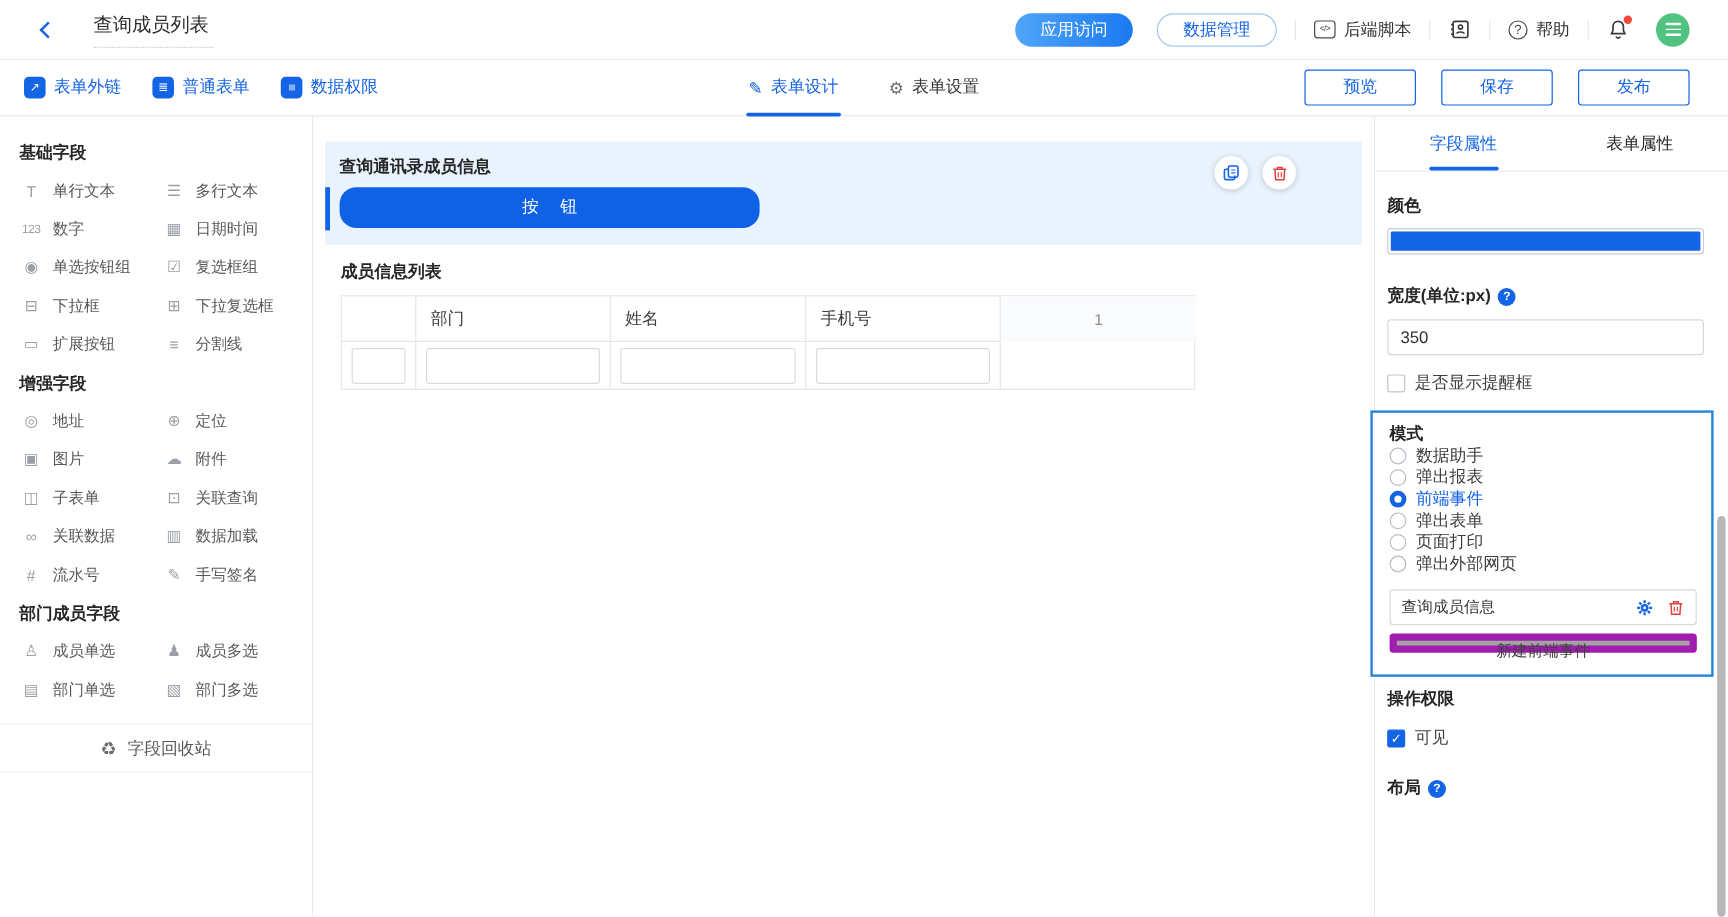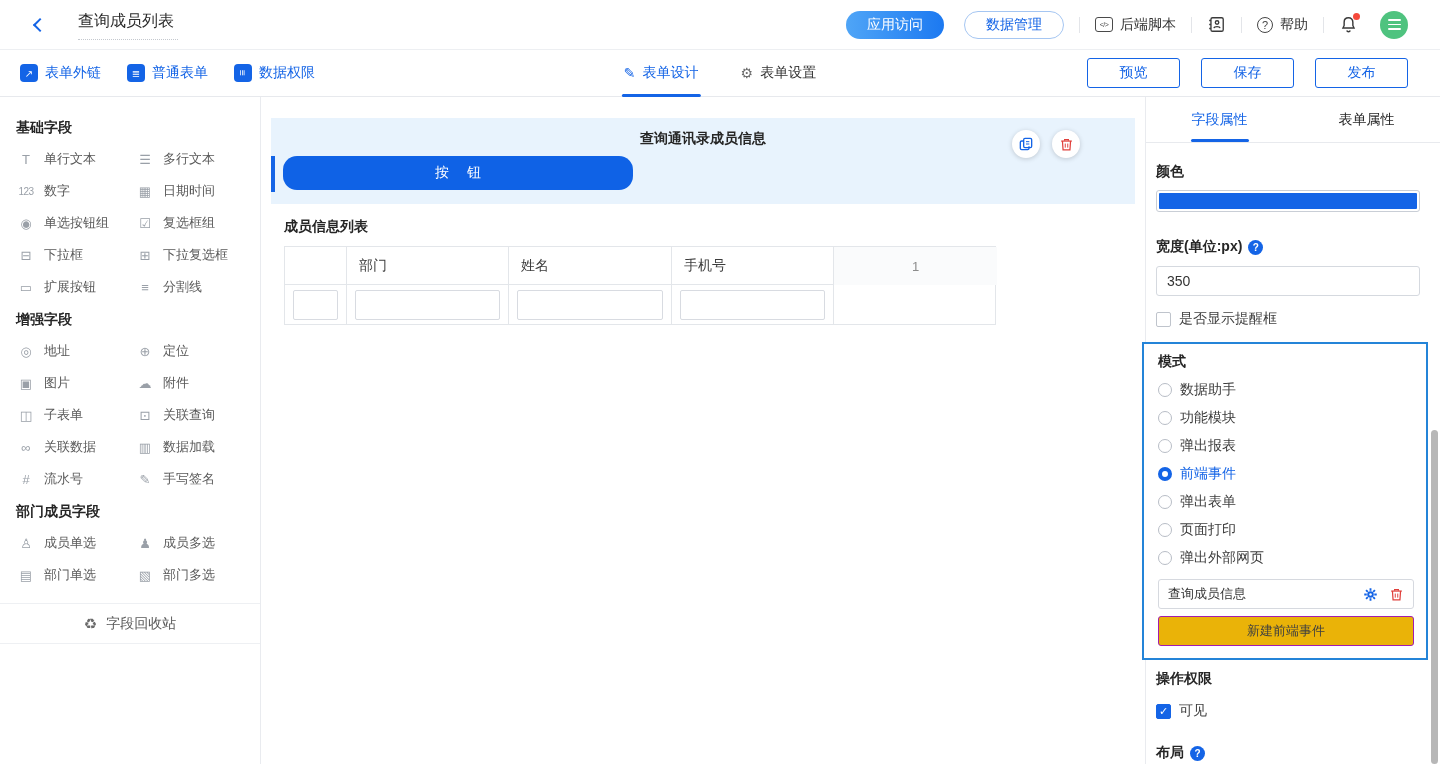--- a/index.html
+++ b/index.html
@@ -49,21 +49,21 @@
   .fi { width:20px; text-align:center; font-size:13px; color:#9AA0A8; flex:none; }
   .fi-num { font-size:10px; letter-spacing:-0.5px; }
   .recycle-bar { margin-top:12px; height:41px; border-top:1px solid #EEF0F3; border-bottom:1px solid #EEF0F3;
     display:flex; align-items:center; justify-content:center; gap:9px; color:#595959; font-size:14px; cursor:pointer; }
   .recycle-glyph { color:#6b6b6b; font-size:15px; }
 
   
   .canvas { position:absolute; top:97px; left:261px; width:884px; height:667px; background:#fff; }
   .sel-block { position:relative; margin:21px 10px 0 10px; background:#E8F3FD; padding:10px 12px 14px 12px; cursor:pointer; }
   .sel-accent { position:absolute; left:0; top:38px; width:4px; height:36px; background:#1464E6; }
-  .widget-label { font-weight:bold; font-size:14px; color:#262626; line-height:20px;text-align:center; }
+  .widget-label { font-weight:bold; font-size:14px; color:#262626; line-height:20px; }
   .big-btn { margin-top:8px; width:350px; height:34px; background:#0F62E6; color:#fff; border:none; border-radius:14px;
     font-size:14px; letter-spacing:7px; text-indent:7px; cursor:pointer; font-family:inherit; }
   .float-actions { position:absolute; top:12px; right:55px; display:flex; gap:12px; }
   .circle-btn { width:28px; height:28px; border-radius:50%; background:#fff; box-shadow:0 1px 5px rgba(0,0,0,.18);
     display:flex; align-items:center; justify-content:center; cursor:pointer; }
 
   .table-title { margin:14px 0 0 23px; font-weight:bold; font-size:14px; color:#262626; }
   .member-table { margin:10px 0 0 23px; width:712px; border:1px solid #E3E6EA; display:grid;
     grid-template-columns:62px 162px 163px 162px 163px; grid-template-rows:38px 39px; }
   .mt-cell { border-right:1px solid #E3E6EA; border-bottom:1px solid #E3E6EA; display:flex; align-items:center; }
@@ -85,28 +85,28 @@
   .help-dot { width:15px; height:15px; border-radius:50%; background:#1464E6; color:#fff; font-size:10px; font-weight:bold;
     display:flex; align-items:center; justify-content:center; cursor:pointer; }
   .swatch { margin-top:9px; border:1px solid #C9CED6; border-radius:3px; padding:2px; background:#fff; cursor:pointer; }
   .swatch .fill { height:16px; background:#1464E6; border-radius:1px; }
   .text-input { margin-top:10px; width:100%; height:30px; border:1px solid #D5D9DF; border-radius:3px; padding:0 10px; font-size:14px; color:#333; font-family:inherit; }
   .check-row { display:flex; align-items:center; gap:8px; font-size:14px; color:#404040; margin-top:14px; }
   .cbox { width:15px; height:15px; border:1px solid #BFC4CC; border-radius:2px; background:#fff; flex:none; cursor:pointer; }
   .cbox.checked { background:#1464E6; border-color:#1464E6; color:#fff; font-size:11px; display:flex; align-items:center; justify-content:center; }
 
   .mode-box { margin:14px -8px 0 -14px; border:2px solid #2484D8; background:#fff; padding:9px 12px 12px 14px; position:relative; }
-  .radio-row { display:flex; align-items:center; gap:8px; margin-top:10px; font-size:14px; color:#3d3d3d; cursor:pointer; }
+  .radio-row { display:flex; align-items:center; gap:8px; margin-top:0; font-size:14px; color:#3d3d3d; cursor:pointer; }
   .radio { width:14px; height:14px; border:1px solid #B8BDC6; border-radius:50%; background:#fff; flex:none; }
   .radio.on { border:4.5px solid #1464E6; }
   .radio-row.sel { color:#1464E6; }
   .event-row { margin-top:12px; height:30px; border:1px solid #D6D9DF; border-radius:3px; display:flex; align-items:center; padding:0 9px; font-size:13px; color:#333; }
   .row-icons { margin-left:auto; display:flex; gap:11px; align-items:center; }
   .row-icons svg { cursor:pointer; }
-  .new-event { margin-top:7px; width:100%; height:30px; border:1px solid #a21caf; border-radius:3px; background:#eab308; font-size:13px; color:#404040; cursor:pointer; font-family:inherit; }
+  .new-event { margin-top:7px; width:100%; height:16px; border:6px solid #a21caf; border-radius:3px; background:#a3a3a3; font-size:13px; color:#404040; cursor:pointer; font-family:inherit; }
 
   .sec-gap { margin-top:10px; }
 
   .panel-scrollbar { position:absolute; left:1431px; top:430px; width:7px; height:334px; background:#B7B7B7; border-radius:4px; z-index:20; cursor:pointer; } .mt20 { margin-top:20px; } .mt26 { margin-top:26px; } .mt24 { margin-top:24px; }
 </style>
 </head>
 <body>
 
 <div class="header">
   <div class="back-btn">
@@ -364,24 +364,20 @@
   <div class="check-row">
     <span class="cbox"></span>
     <span>是否显示提醒框</span>
   </div>
 
   <div class="mode-box">
     <div class="p-label">模式</div>
     <div class="radio-row">
         <span class="radio"></span>
         <span>数据助手</span>
-      </div>
-    <div class="radio-row">
-        <span class="radio"></span>
-        <span>功能模块</span>
       </div>
     <div class="radio-row">
         <span class="radio"></span>
         <span>弹出报表</span>
       </div>
     <div class="radio-row sel">
         <span class="radio on"></span>
         <span>前端事件</span>
       </div>
     <div class="radio-row">

